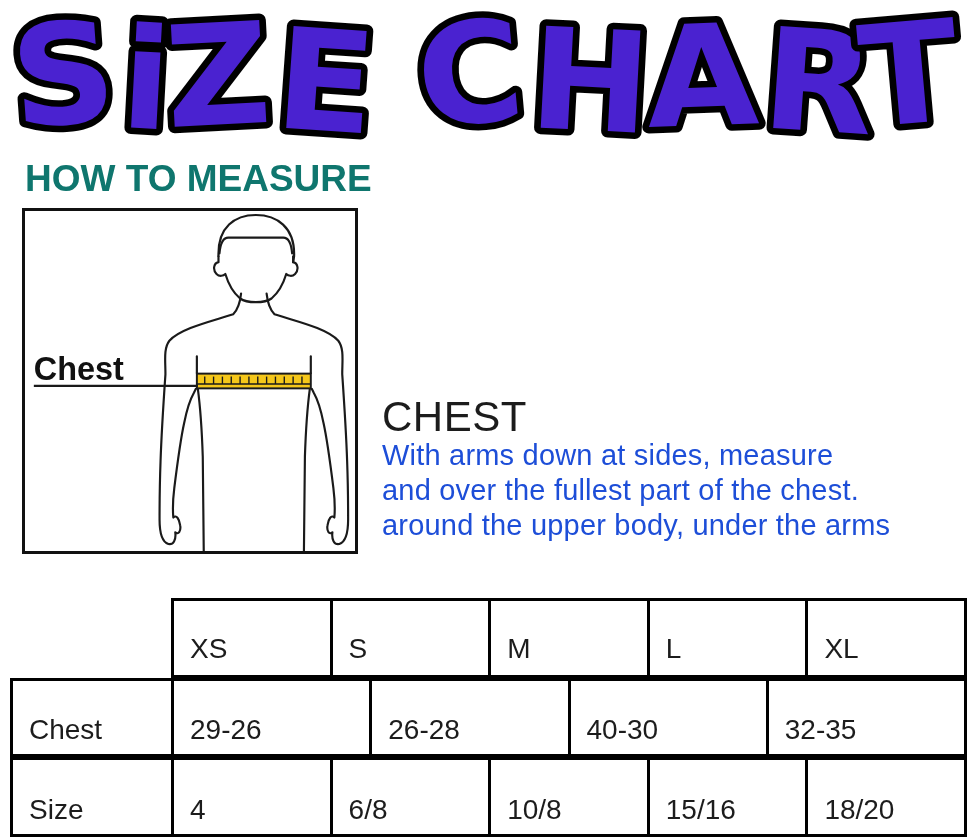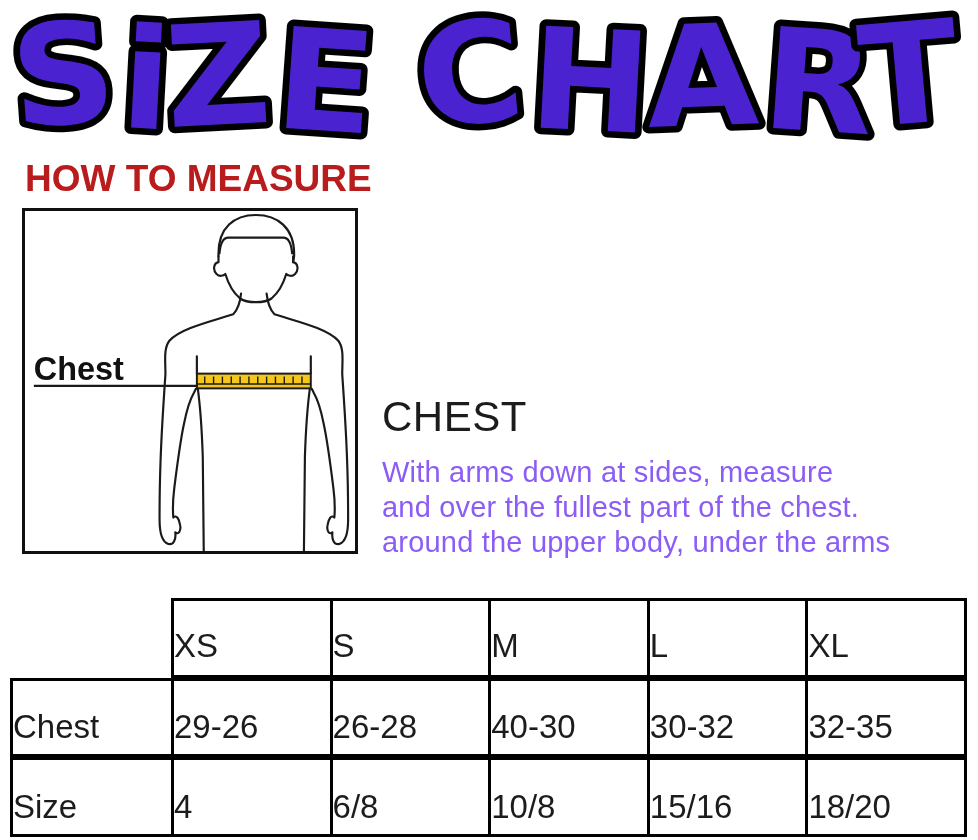--- a/index.html
+++ b/index.html
@@ -21,21 +21,21 @@
     font-weight: bold;
     paint-order: stroke fill;
     stroke: #000000;
     stroke-width: 13px;
     stroke-linejoin: round;
   }
 
   
   .htm-heading {
     position: absolute; left: 25px; top: 158px;
-    font-size: 37px; font-weight: bold; color: #b91c1c;
+    font-size: 37px; font-weight: bold; color: #0f766e;
     letter-spacing: 0px; white-space: nowrap;
   }
 
   
   .diagram-box {
     position: absolute; left: 22px; top: 208px;
     width: 336px; height: 346px;
     border: 3px solid #111;
     background: #fff;
   }
@@ -43,35 +43,34 @@
   .ln { fill: none; stroke: #1a1a1a; stroke-width: 2.2; stroke-linecap: round; stroke-linejoin: round; }
   .chest-label-text { font-family: "Liberation Sans", sans-serif; font-weight: bold; font-size: 33px; fill: #111; }
 
   
   .chest-section { position: absolute; left: 382px; top: 396px; width: 590px; }
   .chest-heading {
     font-size: 42px; font-weight: 400; color: #1c1c1c;
     letter-spacing: 0.5px; line-height: 1;
   }
   .chest-desc {
-    margin-top: 17px;
-    font-size: 29px; font-weight: 400; color: #8b5cf6;
+    font-size: 29px; font-weight: 400; color: #1d4ed8;
     line-height: 35px; letter-spacing: 0.2px;
   }
 
   
   .trow { position: absolute; display: flex; border: 3px solid #000; background: #fff; }
   .trow-header { left: 171px; top: 598px; width: 796px; height: 80px; }
   .trow-chest  { left: 10px;  top: 678px; width: 957px; height: 79px; }
   .trow-size   { left: 10px;  top: 757px; width: 957px; height: 80px; }
   .tcell {
     flex: 1 1 0;
     display: flex; align-items: flex-end;
-    padding: 0 0 8px 0;
-    font-size: 33px; color: #1c1c1c;
+    padding: 0 0 8px 16px;
+    font-size: 28px; color: #1c1c1c;
     border-left: 3px solid #000;
     overflow: hidden; white-space: nowrap;
   }
   .tcell:first-child { border-left: none; }
   .tcell-label { flex: 0 0 158px; }
   .trow-header .tcell { padding-bottom: 10px; }
 </style>
 </head>
 <body>
 
@@ -167,21 +166,20 @@
     <div class="tcell">M</div>
     <div class="tcell">L</div>
     <div class="tcell">XL</div>
   </div>
 
   <div class="trow trow-chest">
     <div class="tcell tcell-label">Chest</div>
     <div class="tcell">29-26</div>
     <div class="tcell">26-28</div>
     <div class="tcell">40-30</div>
-    <div class="tcell">30-32</div>
     <div class="tcell">32-35</div>
   </div>
 
   <div class="trow trow-size">
     <div class="tcell tcell-label">Size</div>
     <div class="tcell">4</div>
     <div class="tcell">6/8</div>
     <div class="tcell">10/8</div>
     <div class="tcell">15/16</div>
     <div class="tcell">18/20</div>

